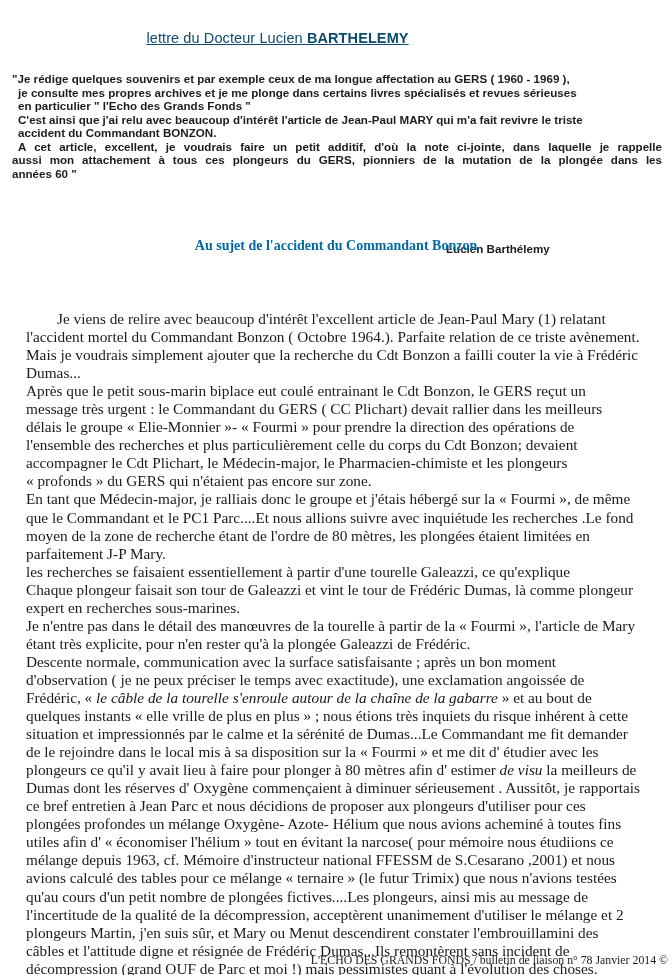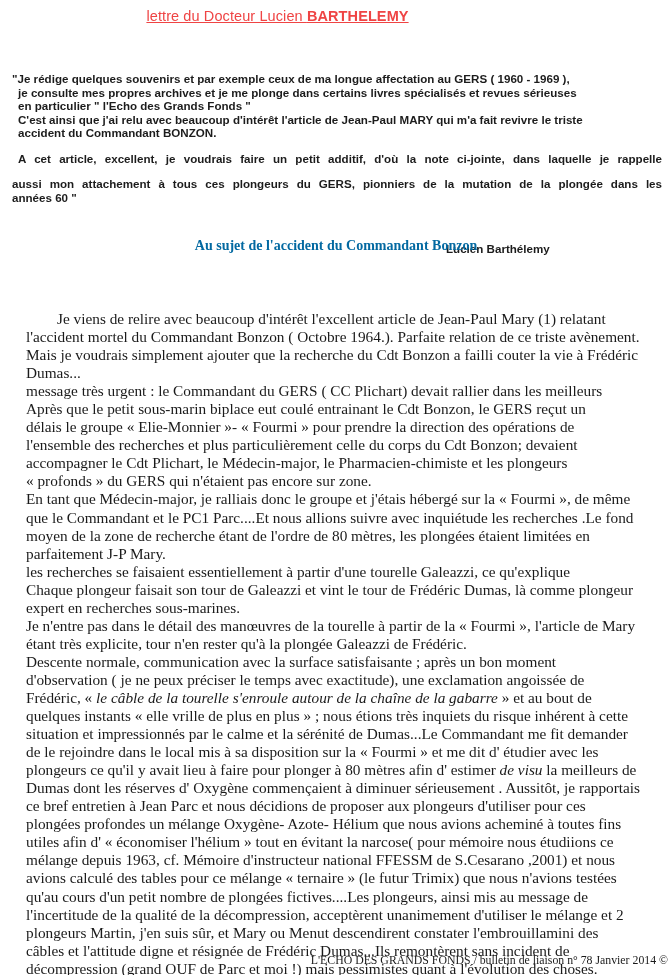--- a/index.html
+++ b/index.html
@@ -9,49 +9,48 @@
     }
     body {
       width: 672px;
       height: 975px;
       position: relative;
       overflow: hidden;
       color: #1a1a1a;
     }
     .doc-title {
       position: absolute;
-      top: 8px;
+      top: 30px;
       left: 0;
       width: 555px;
       text-align: center;
       font-family: "Liberation Sans", sans-serif;
       font-size: 14.5px;
       text-decoration: underline;
-      color: #ef4444;
+      color: #0c4a6e;
       letter-spacing: 0.1px;
     }
     .doc-title b { font-weight: bold; }
     .intro {
       position: absolute;
       top: 72px;
       left: 12px;
       width: 650px;
       font-family: "Liberation Sans", sans-serif;
       font-size: 11.6px;
       font-weight: bold;
       line-height: 13.5px;
       color: #1c1c1c;
     }
     .intro .line { white-space: nowrap; display: block; }
     .intro .line.ind { padding-left: 6px; }
     .intro .line.justify {
       text-align: justify;
       text-align-last: justify;
       white-space: normal;
-      margin-top: 12px;
     }
     .signature {
       position: absolute;
       top: 203px;
       left: 446px;
       font-family: "Liberation Sans", sans-serif;
       font-size: 11.6px;
       font-weight: bold;
       color: #1c1c1c;
       margin-top: 39px;
@@ -112,35 +111,35 @@
 
 <div class="signature">Lucien Barthélemy</div>
 
 <div class="section-title">Au sujet de l'accident du Commandant Bonzon</div>
 
 <div class="body-text">
   <span class="line first">Je viens de relire avec beaucoup d'intérêt  l'excellent article de Jean-Paul Mary (1) relatant</span>
   <span class="line">l'accident mortel du Commandant Bonzon ( Octobre 1964.). Parfaite relation de ce triste avènement.</span>
   <span class="line">Mais je voudrais simplement ajouter que la recherche du Cdt Bonzon a failli couter la vie à Frédéric</span>
   <span class="line">Dumas...</span>
+  <span class="line">Après que le petit sous-marin biplace eut coulé entrainant le Cdt Bonzon, le GERS reçut un</span>
   <span class="line">message très urgent : le Commandant du GERS ( CC Plichart) devait rallier dans les meilleurs</span>
-  <span class="line">Après que le petit sous-marin biplace eut coulé entrainant le Cdt Bonzon, le GERS reçut un</span>
   <span class="line">délais  le groupe « Elie-Monnier »- « Fourmi » pour prendre la direction des opérations de</span>
   <span class="line">l'ensemble des recherches et plus particulièrement celle du corps du Cdt Bonzon; devaient</span>
   <span class="line">accompagner le Cdt Plichart, le Médecin-major, le Pharmacien-chimiste et les plongeurs</span>
   <span class="line">« profonds » du GERS qui n'étaient pas encore sur zone.</span>
   <span class="line">En tant que Médecin-major, je ralliais donc le groupe et j'étais hébergé sur la « Fourmi », de même</span>
   <span class="line">que le Commandant et le PC1 Parc....Et nous allions suivre avec inquiétude les recherches .Le fond</span>
   <span class="line">moyen de la zone de recherche étant de l'ordre de 80 mètres, les plongées étaient limitées en</span>
   <span class="line">parfaitement J-P Mary.</span>
   <span class="line">les recherches se faisaient essentiellement à partir d'une tourelle Galeazzi, ce qu'explique</span>
   <span class="line">Chaque plongeur faisait son tour de Galeazzi et vint le tour de Frédéric Dumas, là comme plongeur</span>
   <span class="line">expert en recherches sous-marines.</span>
   <span class="line">Je n'entre pas dans le détail des manœuvres de la tourelle à partir de la « Fourmi », l'article de Mary</span>
-  <span class="line">étant très explicite, tour n'en rester qu'à la plongée Galeazzi de Frédéric.</span>
+  <span class="line">étant très explicite, pour n'en rester qu'à la plongée Galeazzi de Frédéric.</span>
   <span class="line">Descente normale, communication avec la surface satisfaisante ; après un bon moment</span>
   <span class="line">d'observation ( je ne peux préciser le temps avec exactitude), une exclamation angoissée de</span>
   <span class="line"><span>Frédéric, «  </span><i>le câble de la tourelle s'enroule autour de la chaîne de la gabarre</i><span> » et au bout de</span></span>
   <span class="line">quelques instants «  elle vrille de plus en plus » ; nous étions très inquiets du risque inhérent à cette</span>
   <span class="line">situation et impressionnés par le calme et la sérénité de Dumas...Le Commandant me fit demander</span>
   <span class="line">de le rejoindre dans le local mis à sa disposition sur la « Fourmi » et me dit d' étudier avec les</span>
   <span class="line"><span>plongeurs ce qu'il y avait lieu à faire pour plonger à 80 mètres afin d' estimer </span><i>de visu</i><span> la meilleurs de</span></span>
   <span class="line">Dumas dont les réserves d' Oxygène commençaient à diminuer sérieusement . Aussitôt, je rapportais</span>
   <span class="line">ce bref entretien à Jean Parc et nous décidions de proposer aux plongeurs d'utiliser pour ces</span>
   <span class="line">plongées profondes un mélange Oxygène- Azote- Hélium que nous avions acheminé à toutes fins</span>

